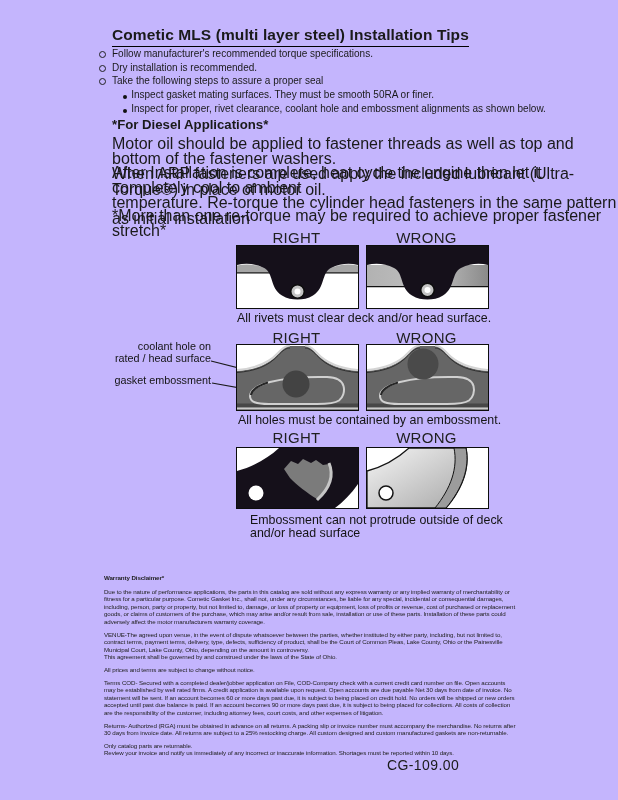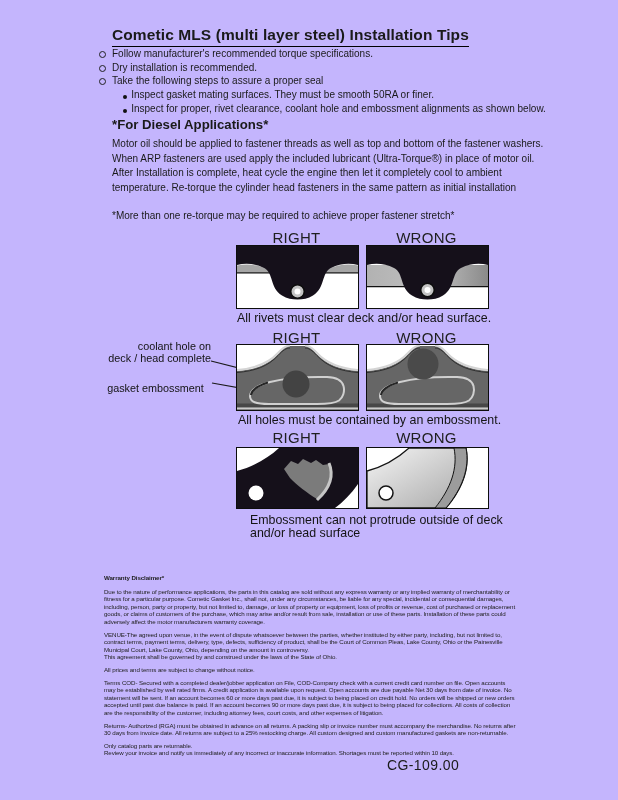--- a/index.html
+++ b/index.html
@@ -14,21 +14,21 @@
     border-bottom:1.7px solid #000;padding-bottom:2px;letter-spacing:0.1px;}
   
   .bullets{left:99px;top:47px;font-size:10px;}
   .brow{display:flex;align-items:flex-start;height:13.7px;line-height:13.7px;}
   .bmark{width:5px;height:5px;border:1.1px solid #222;border-radius:50%;
     margin:4px 6px 0 0;flex:none;}
   .srow{display:flex;align-items:center;height:13.7px;line-height:13.7px;padding-left:24px;}
   .smark{width:4.2px;height:4.2px;background:#111;border-radius:50%;margin:4.4px 4px 0 0;flex:none;}
   
   .h2{left:112px;top:117px;font-size:13.2px;font-weight:bold;}
-  .para{left:112px;font-size:10px;line-height:15.2px;}
+  .para{left:112px;font-size:16px;line-height:15.2px;}
   
   .dlabel{width:121px;text-align:center;font-size:15px;color:#1f1f1f;letter-spacing:0.3px;}
   .col1{left:236px;} .col2{left:366px;}
   .caption{font-size:12.4px;line-height:13.2px;color:#141414;}
   .dbox{width:121px;border:1.5px solid #0d0d0d;background:#fff;line-height:0;}
   .dbox svg{display:block;}
   .sidelabel{width:111px;left:100px;text-align:right;font-size:10.8px;line-height:11.8px;color:#141414;}
   
   .legal{left:104px;top:574px;width:414px;font-size:6.2px;line-height:7.6px;
     letter-spacing:-0.1px;color:#222;}
@@ -108,23 +108,23 @@
       <circle cx="60.5" cy="44" r="3" fill="#ffffff"></circle>
     </svg>
   </div>
   <div class="abs caption" style="left:237px;top:312px;">All rivets must clear deck and/or head surface.</div>
 
   <div class="abs dlabel col1" style="top:329px;">RIGHT</div>
   <div class="abs dlabel col2" style="top:329px;">WRONG</div>
 
   <div class="abs sidelabel" style="top:341px;">
     <div>coolant hole on</div>
-    <div>deck / head complete</div>
-  </div>
-  <div class="abs sidelabel" style="top:383px;text-align:center;">gasket embossment</div>
+    <div>rated / head surface</div>
+  </div>
+  <div class="abs sidelabel" style="top:375px;">gasket embossment</div>
 
   <svg class="abs" style="left:205px;top:352px;" width="100" height="48">
     <line x1="6" y1="9" x2="85" y2="29" stroke="#1a1a1a" stroke-width="1.2"></line>
     <line x1="7" y1="31" x2="57" y2="40" stroke="#1a1a1a" stroke-width="1.2"></line>
   </svg>
 
   <div class="abs dbox col1" style="top:344px;">
     <svg width="121" height="65" viewBox="0 0 121 65">
       <path d="M0,26 C18,24.5 31,20 41,9 C46,3.5 49.5,1 53,1 L68,1 C71.5,1 75,3.5 80,9 C90,20 103,24.5 121,26 L121,65 L0,65 Z" fill="#666666"></path>
       <path d="M0,27.5 C18,26 31,21.5 41,10.5 C46,5 49.5,3 53,3" fill="none" stroke="#303030" stroke-width="1"></path>

